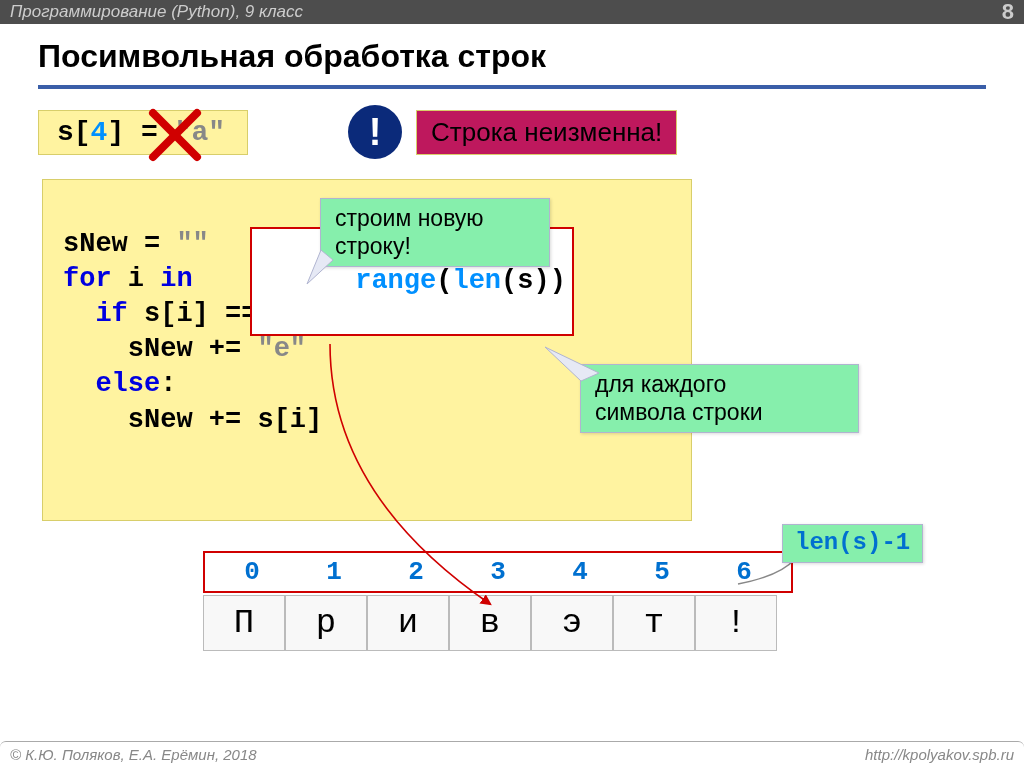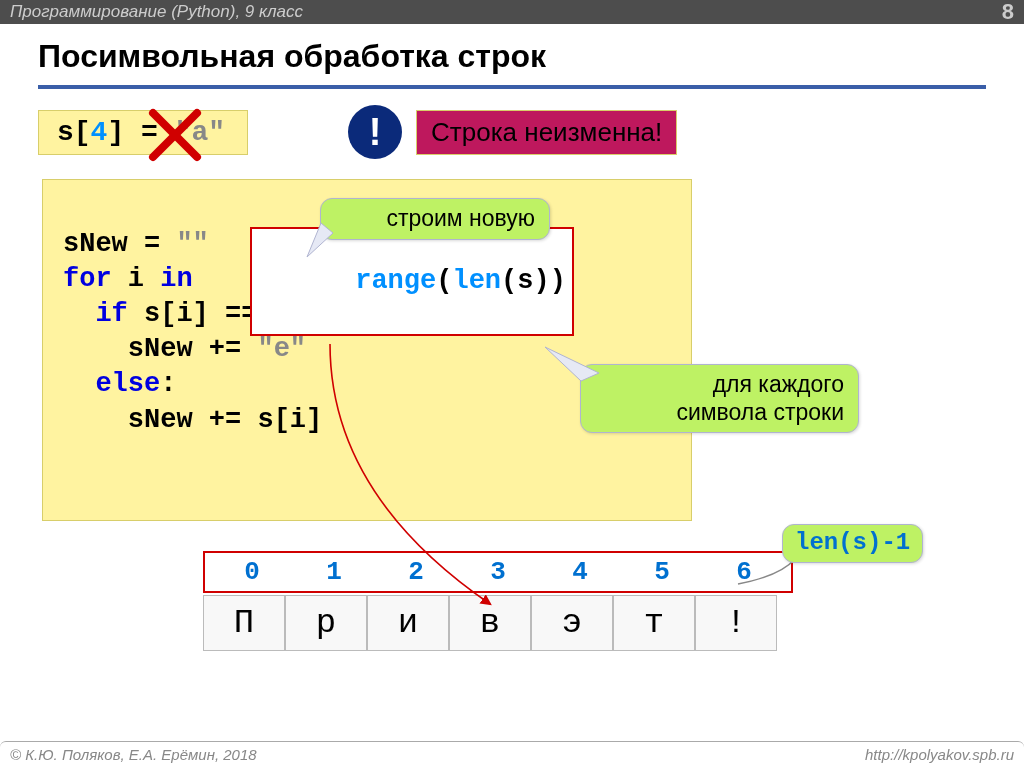--- a/index.html
+++ b/index.html
@@ -83,27 +83,27 @@
   }
   .task {
     font-size: 26px;
     line-height: 1.35;
     margin-bottom: 12px;
   }
   .task .italic { font-style: italic; }
   .indent { padding-left: 40px; }
   .callout-blue {
     position: absolute;
-    background: #bef264;
+    background: #86efac;
     border: 1px solid #b0b4d0;
-    border-radius: 12px;
+    border-radius: 0;
     padding: 6px 14px;
     font-size: 23px;
     line-height: 1.2;
-    text-align: right;
+    text-align: left;
     z-index: 20;
     box-shadow: 1px 1px 3px rgba(0,0,0,0.15);
   }
   .callout-newstr { left: 320px; top: 174px; width: 230px; }
   .callout-foreach { left: 580px; top: 340px; width: 279px; }
   .callout-len { left: 735px; top: 500px; color: #0070d0; font-family: "Courier New", monospace; font-weight: bold; font-size: 24px; padding: 4px 12px; margin-left: 47px; }
   .callout-blue svg.tail { position: absolute; }
   .codeblock {
     background: #fff3a0;
     border: 1px solid #d8ce6a;
@@ -198,20 +198,21 @@
     </div>
     <div class="bang-circle">
       <span>!</span>
     </div>
     <div class="callout-immutable">Строка неизменна!</div>
   </div>
 
 
   <div class="callout-blue callout-newstr">
     <div>строим новую</div>
+    <div>строку!</div>
     <svg class="tail" width="40" height="40" style="left:-18px; bottom:-22px;">
       <polygon points="18,2 30,12 4,36" fill="#e6e9f5" stroke="#b0b4d0"></polygon>
     </svg>
   </div>
 
   <div class="codeblock">
 <span>sNew = </span><span class="lit">""</span>
 <span class="kw">for</span><span> i </span><span class="kw">in</span><span>                :</span>
 <span>  </span><span class="kw">if</span><span> s[i] == </span><span class="lit">"э"</span><span>:</span>
 <span>    sNew += </span><span class="lit">"е"</span>

